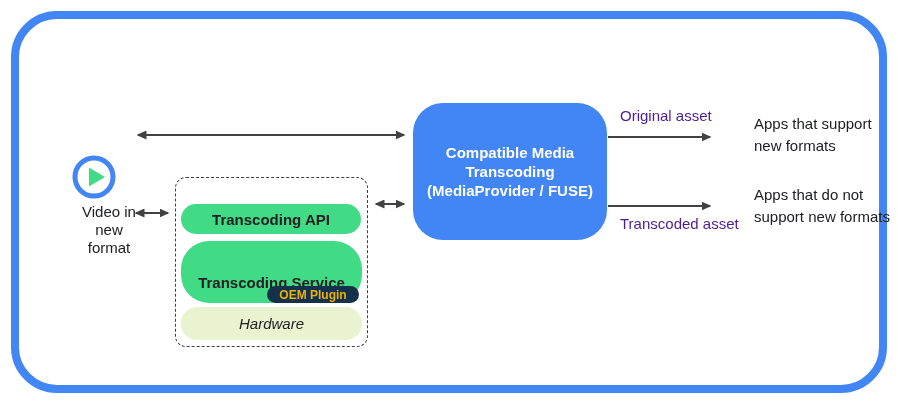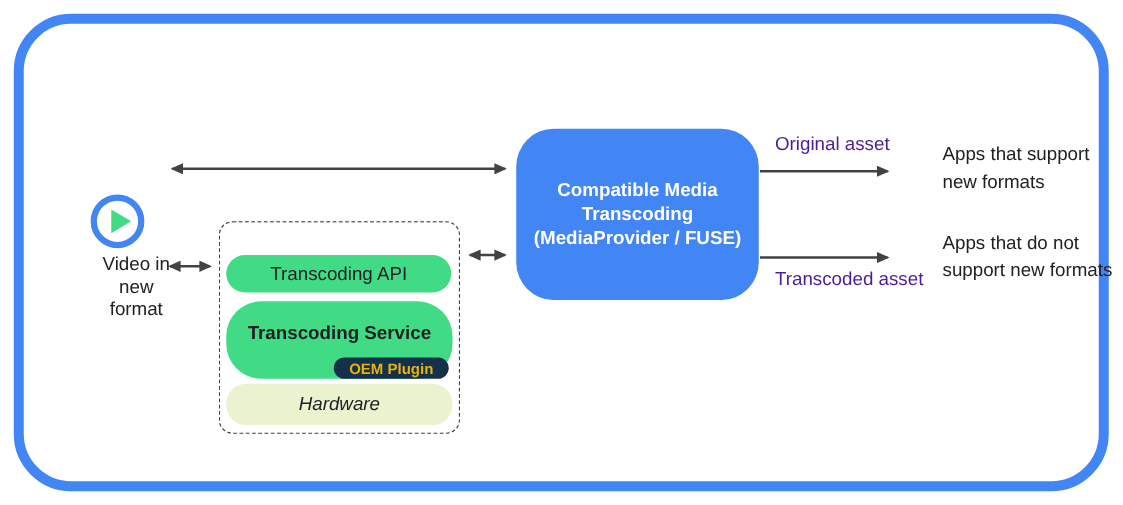--- a/index.html
+++ b/index.html
@@ -27,26 +27,27 @@
     position:absolute; left:175px; top:177px; width:193px; height:170px;
     border:1.5px dashed #3c4043; border-radius:11px; background:#ffffff;
   }
   .mf-title {
     position:absolute; left:0; top:6px; width:100%; text-align:center;
     font-size:15px; color:#202124;
   }
   .layer { display:flex; align-items:center; justify-content:center; position:absolute; }
   .api-box {
     left:5px; top:26px; width:180px; height:30px;
-    background:#42DB85; border-radius:15px; font-weight:normal; font-size:15px;
+    background:#42DB85; border-radius:15px; font-weight:bold; font-size:15px;
   }
   .svc-box {
     left:5px; top:63px; width:181px; height:62px;
     background:#42DB85; border-radius:28px; font-weight:bold; font-size:15px;
     padding-bottom:12px;
+    align-items:flex-end;
   }
   .oem-badge {
     position:absolute; right:3px; bottom:0; width:92px; height:17px;
     background:#14304A; border-radius:9px; color:#eab308;
     font-weight:bold; font-size:12px;
     display:flex; align-items:center; justify-content:center;
   }
   .hw-box {
     left:5px; top:129px; width:181px; height:33px;
     background:#EAF2CF; border-radius:16px; font-size:15px;font-style:italic;

